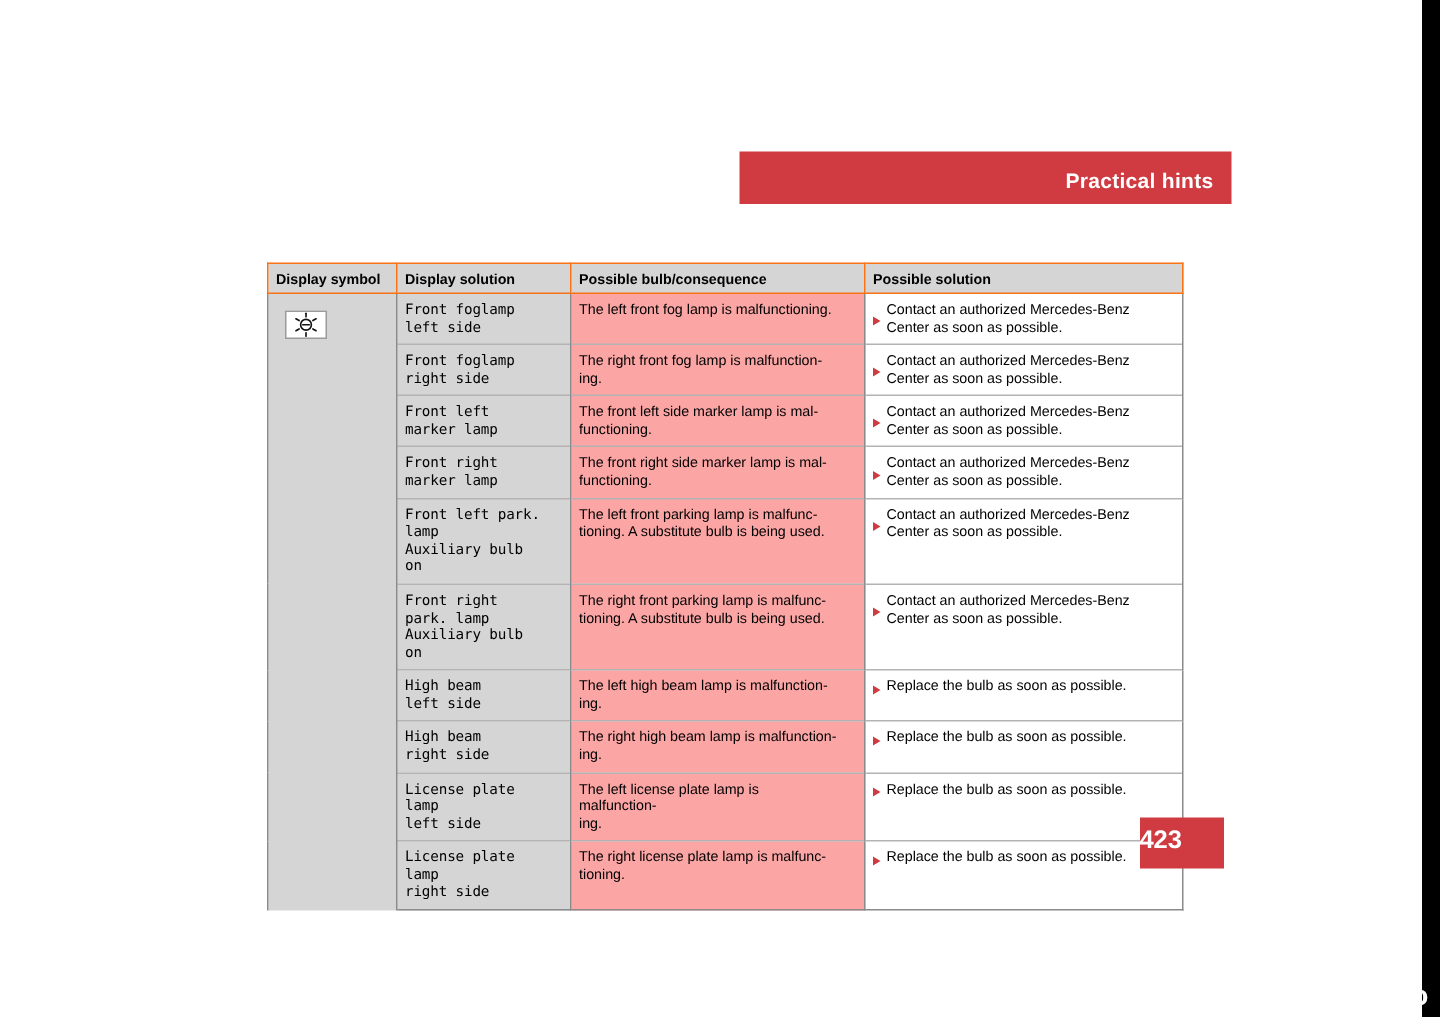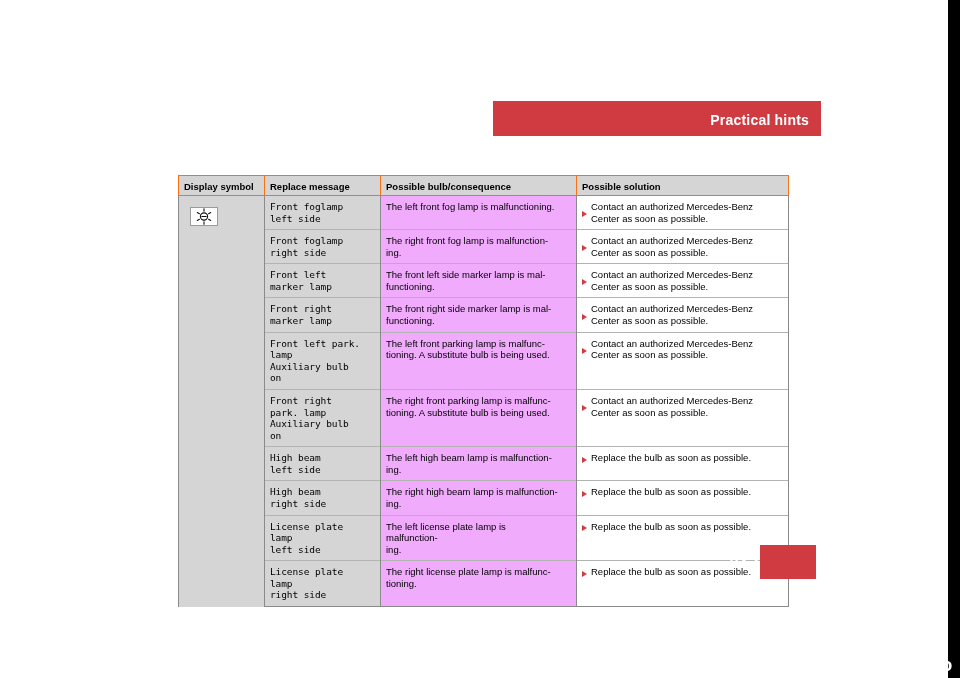--- a/index.html
+++ b/index.html
@@ -91,21 +91,21 @@
   td.msg-cell {
     background: #d5d5d5;
     font-family: "DejaVu Sans Mono", monospace;
     font-size: 8.3px;
     line-height: 1.32;
     color: #3b3b3b;
     letter-spacing: -0.1px;
     padding-left: 7px;
   }
   td.cause-cell {
-    background: #f0abfc;
+    background: #fca5a5;
     margin-left: 12px;
   }
   td.sol-cell {
     background: #ffffff;
     padding-left: 4px;
   }
   .sol-inner {
     display: flex;
     align-items: center;
   }
@@ -138,20 +138,21 @@
     top: 545px;
     width: 56px;
     height: 34px;
     background: #d03a41;
   }
   .pagenum-text {
     position: absolute;
     left: 730px;
     top: 550px;
     width: 58px;
+    text-align: right;
     color: #ffffff;
     font-size: 17px;
     font-weight: bold;
   }
   
   .watermark {
     position: absolute;
     right: 8px;
     bottom: 2px;
     color: #ffffff;
@@ -173,21 +174,21 @@
     <table class="hints">
       <colgroup>
         <col class="col-sym">
         <col class="col-msg">
         <col class="col-cause">
         <col class="col-sol">
       </colgroup>
       <thead>
         <tr>
           <th>Display symbol</th>
-          <th>Replace message</th>
+          <th>Display solution</th>
           <th>Possible bulb/consequence</th>
           <th>Possible solution</th>
         </tr>
       </thead>
       <tbody>
 
         <tr class="first-row">
           <td class="symbol-cell" rowspan="10">
             <div class="sym-icon-box">
               <svg width="26" height="17" viewBox="0 0 26 17">

